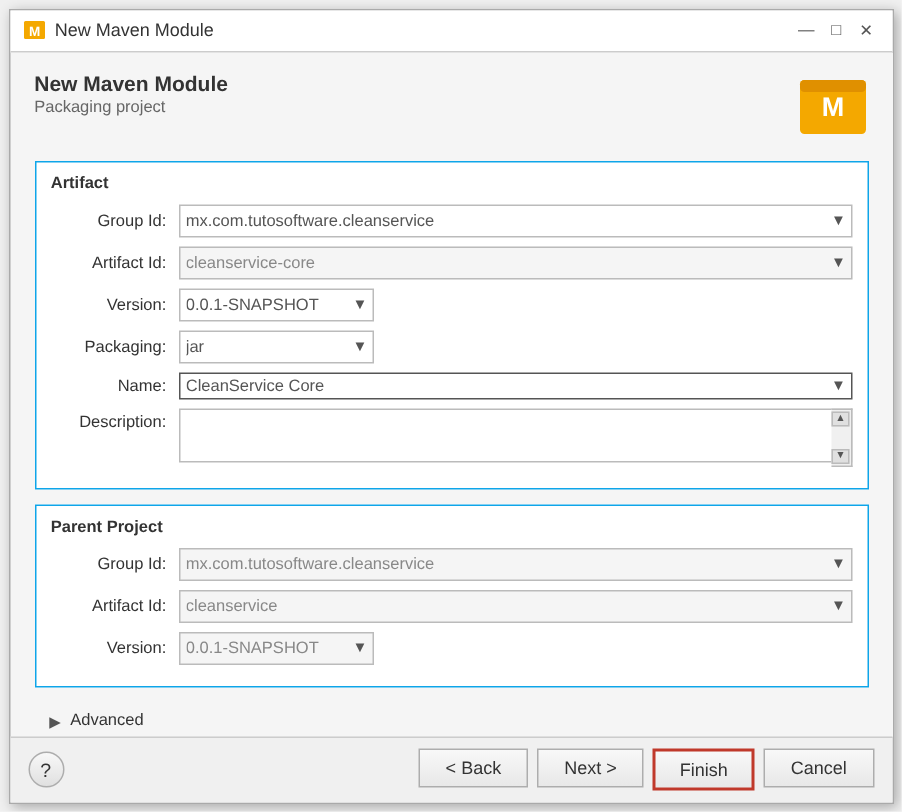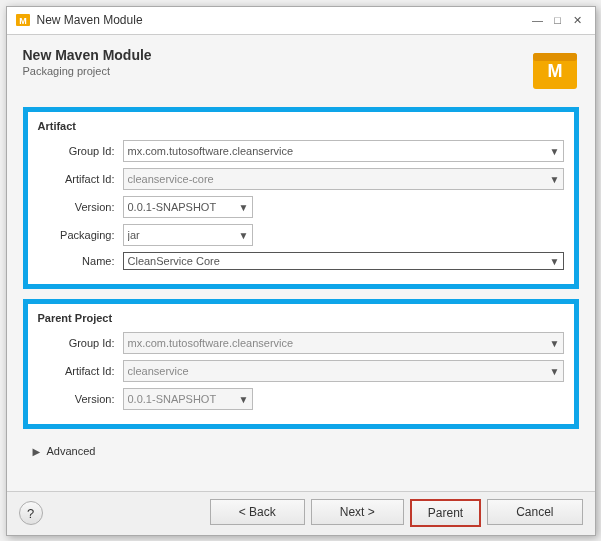--- a/index.html
+++ b/index.html
@@ -82,21 +82,21 @@
     .page-subtitle {
       font-size: 11px;
       color: #666;
       margin-top: 2px;
     }
     .maven-icon {
       width: 48px;
       height: 48px;
     }
     .section {
-      border: 5px solid #0ea5e9;
+      border: 1px solid #0ea5e9;
       background: #fff;
       margin-bottom: 10px;
       padding: 8px 10px;
     }
     .section-title {
       font-size: 11px;
       font-weight: bold;
       color: #333;
       margin-bottom: 8px;
     }
@@ -225,21 +225,21 @@
       justify-content: space-between;
       height: 44px;
     }
     .footer-left {}
     .footer-right {
       display: flex;
       gap: 6px;
     }
     .btn {
       height: 26px;
-      padding: 0 28px;
+      padding: 0 17px;
       font-size: 12px;
       cursor: pointer;
       border: 1px solid #adadad;
       background: linear-gradient(to bottom, #f8f8f8, #e8e8e8);
       color: #333;
       outline: none;
     }
     .btn-finish {
       border: 2px solid #c0392b;
       background: linear-gradient(to bottom, #f8f8f8, #e8e8e8);
@@ -347,20 +347,30 @@
       </div>
 
       <div class="field-row">
         <span class="field-label">Name:</span>
         <div class="field-select-wrap">
           <input type="text" class="field-input active-input" style="flex: 1 1 0%; width: 100%;" value="CleanService Core">
           <span class="select-arrow" style="position:absolute;right:4px;">▼</span>
         </div>
       </div>
 
+      <div class="field-row" style="align-items:flex-start;">
+        <span class="field-label" style="padding-top:3px;">Description:</span>
+        <div class="field-textarea-wrap">
+          <textarea class="field-textarea" style=""></textarea>
+          <div class="textarea-scrollbar">
+            <div class="scroll-btn">▲</div>
+            <div class="scroll-btn">▼</div>
+          </div>
+        </div>
+      </div>
     </div>
 
     <div class="section">
       <div class="section-title">Parent Project</div>
 
       <div class="field-row">
         <span class="field-label">Group Id:</span>
         <div class="field-select-wrap">
           <select class="field-select disabled-input">
             <option>mx.com.tutosoftware.cleanservice</option>
@@ -396,17 +406,17 @@
     </div>
   </div>
 
   <div class="footer">
     <div class="footer-left">
       <button class="help-btn">?</button>
     </div>
     <div class="footer-right">
       <button class="btn">&lt; Back</button>
       <button class="btn">Next &gt;</button>
-      <button class="btn-finish">Parent</button>
+      <button class="btn-finish">Finish</button>
       <button class="btn">Cancel</button>
     </div>
   </div>
 </div>
 
 </body></html>

